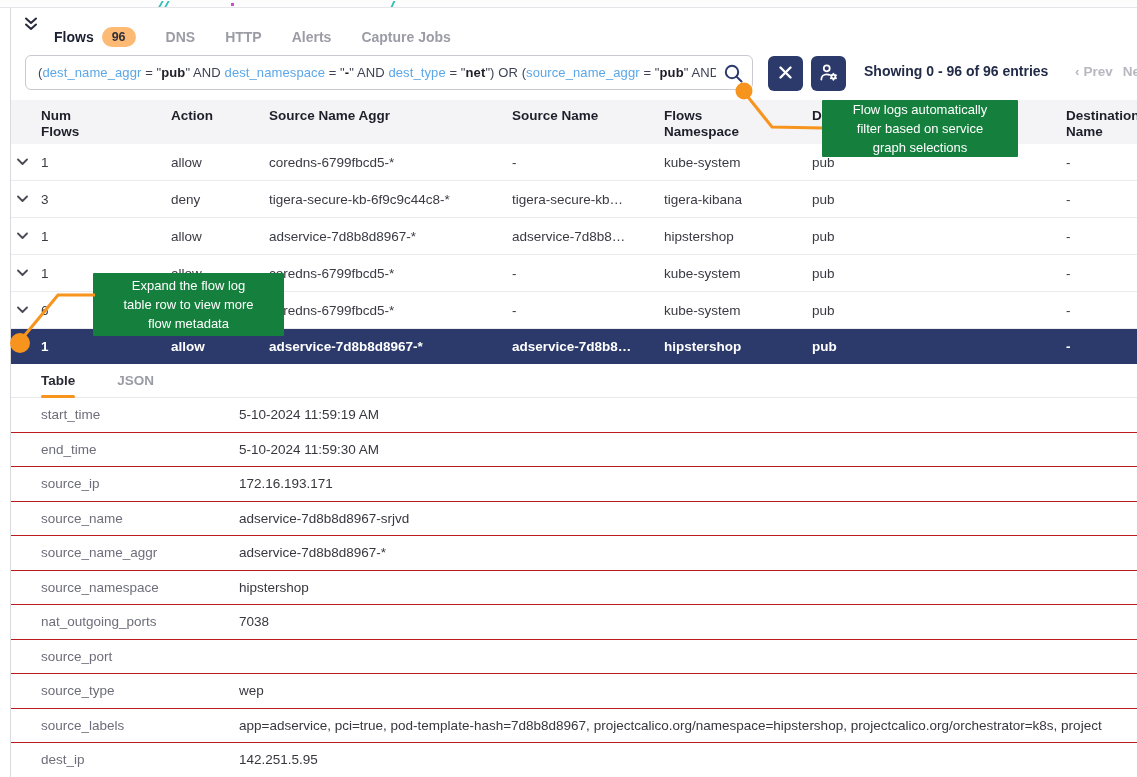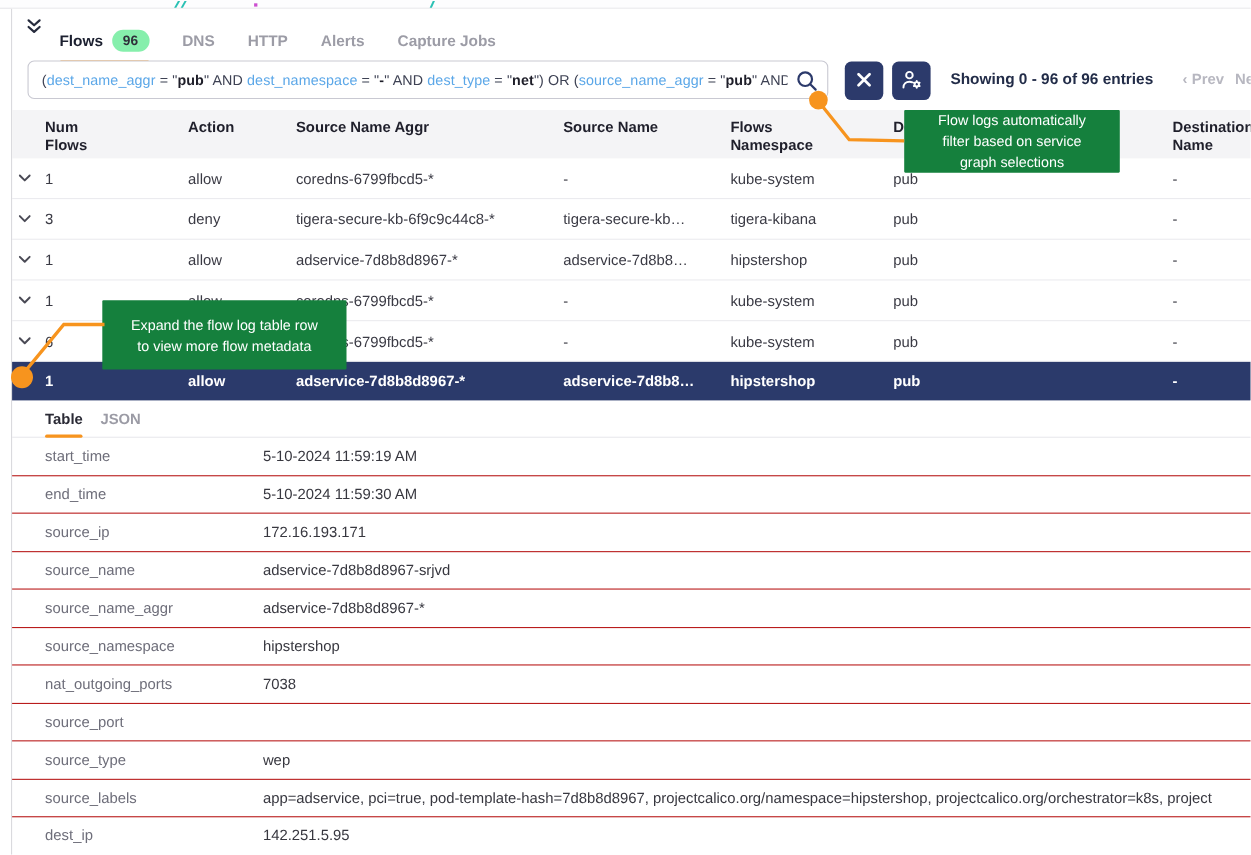--- a/index.html
+++ b/index.html
@@ -24,21 +24,21 @@
 
   
   .tabbar { position:absolute; left:0; top:0; right:0; height:31px;
     display:flex; align-items:center; padding-left:12px; }
   .dbl-chev { width:16px; height:16px; margin-right:15px; display:flex; align-items:center; }
   .tab { position:relative; height:31px; display:flex; align-items:center; gap:8px;
     margin-right:30px; font-size:14px; font-weight:700; color:#9C9CA6; cursor:pointer;margin-top:27px; }
   .tab.active { color:#1C2030; }
   .tab.active::after { content:""; position:absolute; left:0; right:0; bottom:-5px;
     height:3px; background:#F7941E; border-radius:2px; }
-  .badge { background:#86efac; color:#2F2F3A; font-size:12.5px; font-weight:600;
+  .badge { background:#fdba74; color:#2F2F3A; font-size:12.5px; font-weight:600;
     border-radius:11px; padding:3px 10px; line-height:14px; }
 
   
   .toolbar { position:absolute; left:0; top:31px; right:0; height:61px; }
   .search-box { position:absolute; left:14px; top:16px; width:728px; height:35px;
     border:1px solid #C9C9D2; border-radius:6px; background:#fff;
     display:flex; align-items:center; padding:0 36px 0 12px; overflow:hidden; }
   .query { white-space:nowrap; overflow:hidden; font-size:13px; letter-spacing:.1px; }
   .q-p, .q-o { color:#3E4254; }
   .q-f { color:#5BA7E8; }
@@ -71,39 +71,39 @@
   .frow .cell { white-space:nowrap; overflow:hidden; padding-right:8px; }
   .frow.selected { height:35px; background:#2B3A6B; color:#fff; font-weight:700;
     border-bottom:none; }
   .c-exp { display:flex; justify-content:center; }
   .chev { display:flex; }
   .chev svg { stroke:#4A4A55; }
   .frow.selected .chev svg { stroke:#ffffff; }
 
   
   .detail { position:absolute; left:0; top:356px; right:0; bottom:0; }
-  .d-tabs { height:34px; display:flex; align-items:center; gap:16px;
+  .d-tabs { height:34px; display:flex; align-items:center; gap:42px;
     padding-left:30px; border-bottom:1px solid #E9E9ED; }
   .d-tab { position:relative; height:34px; display:flex; align-items:center;
     font-size:13.5px; font-weight:700; color:#9B9BA5; cursor:pointer; }
   .d-tab.active { color:#2A2A35; }
   .d-tab.active::after { content:""; position:absolute; left:0; right:0; bottom:0;
     height:3px; background:#F7941E; border-radius:2px; }
   .kv { display:grid; grid-template-columns:198px 1fr; padding-left:30px;
     height:34.5px; align-items:center; border-bottom:1px solid #b91c1c;
     font-size:13.5px; }
   .kv .k { color:#6E6E7A; }
   .kv .v { color:#37373F; white-space:nowrap; overflow:hidden; }
 
   
   .tooltip { position:absolute; background:#15803d; color:#ffffff; z-index:40;
     font-size:13px; line-height:19px; text-align:center; display:flex;
     align-items:center; justify-content:center; padding:4px 24px; border-radius:1px; }
   .tt1 { left:822px; top:100px; width:196px; height:57px; }
-  .tt2 { left:93px; top:273px; width:222px; height:63px; }
+  .tt2 { left:93px; top:273px; width:191px; height:63px; }
   .overlay-svg { position:absolute; left:0; top:0; width:1137px; height:777px;
     z-index:50; pointer-events:none; }
 </style>
 </head>
 <body>
 
 <div class="top-strip">
   <div class="mark teal1"></div>
   <div class="mark teal1b"></div>
   <div class="mark magenta"></div>

